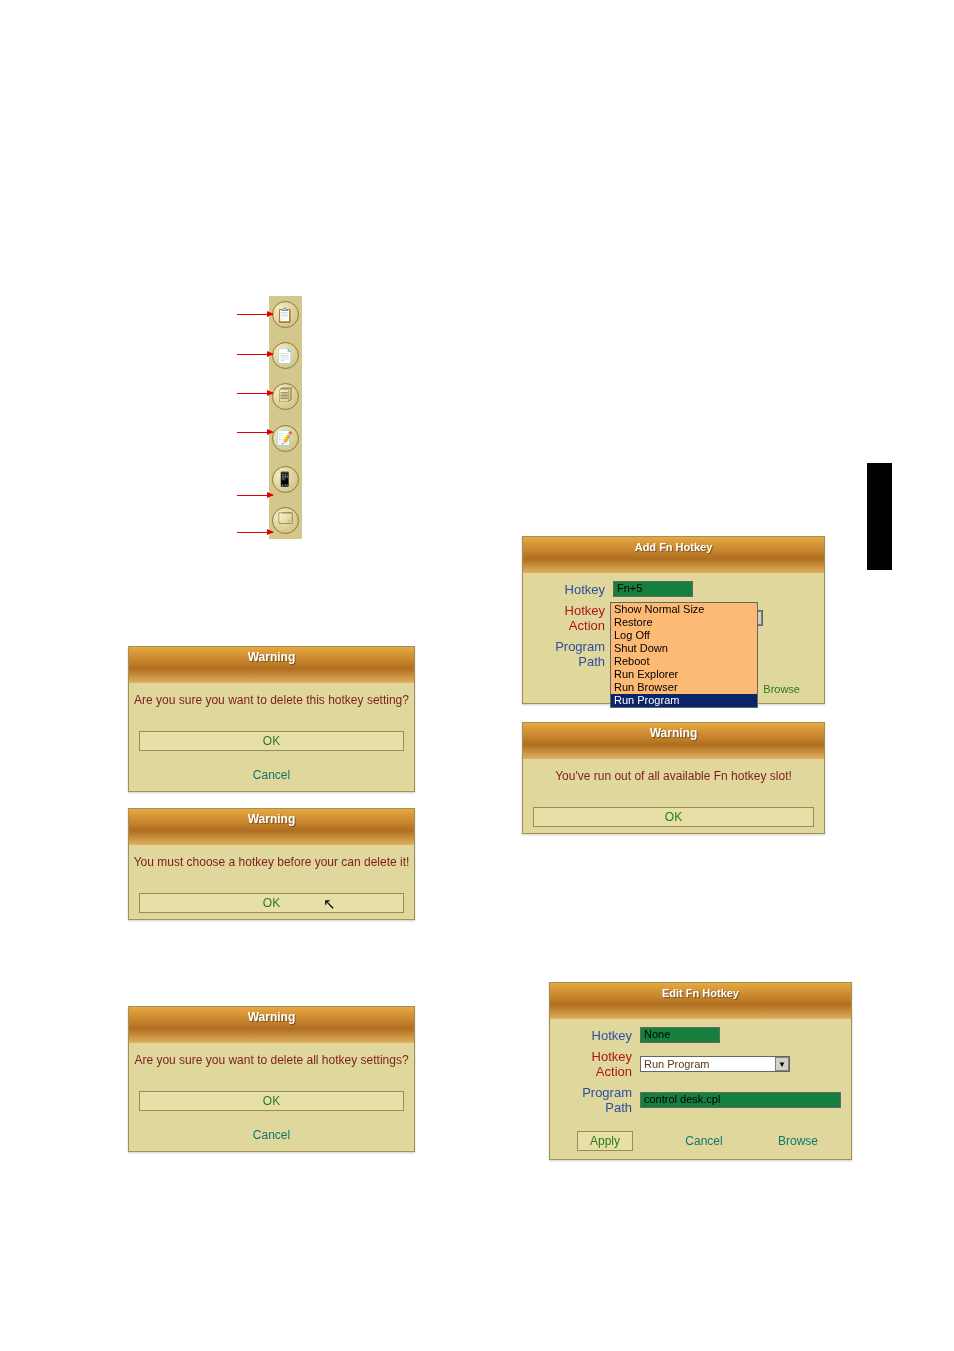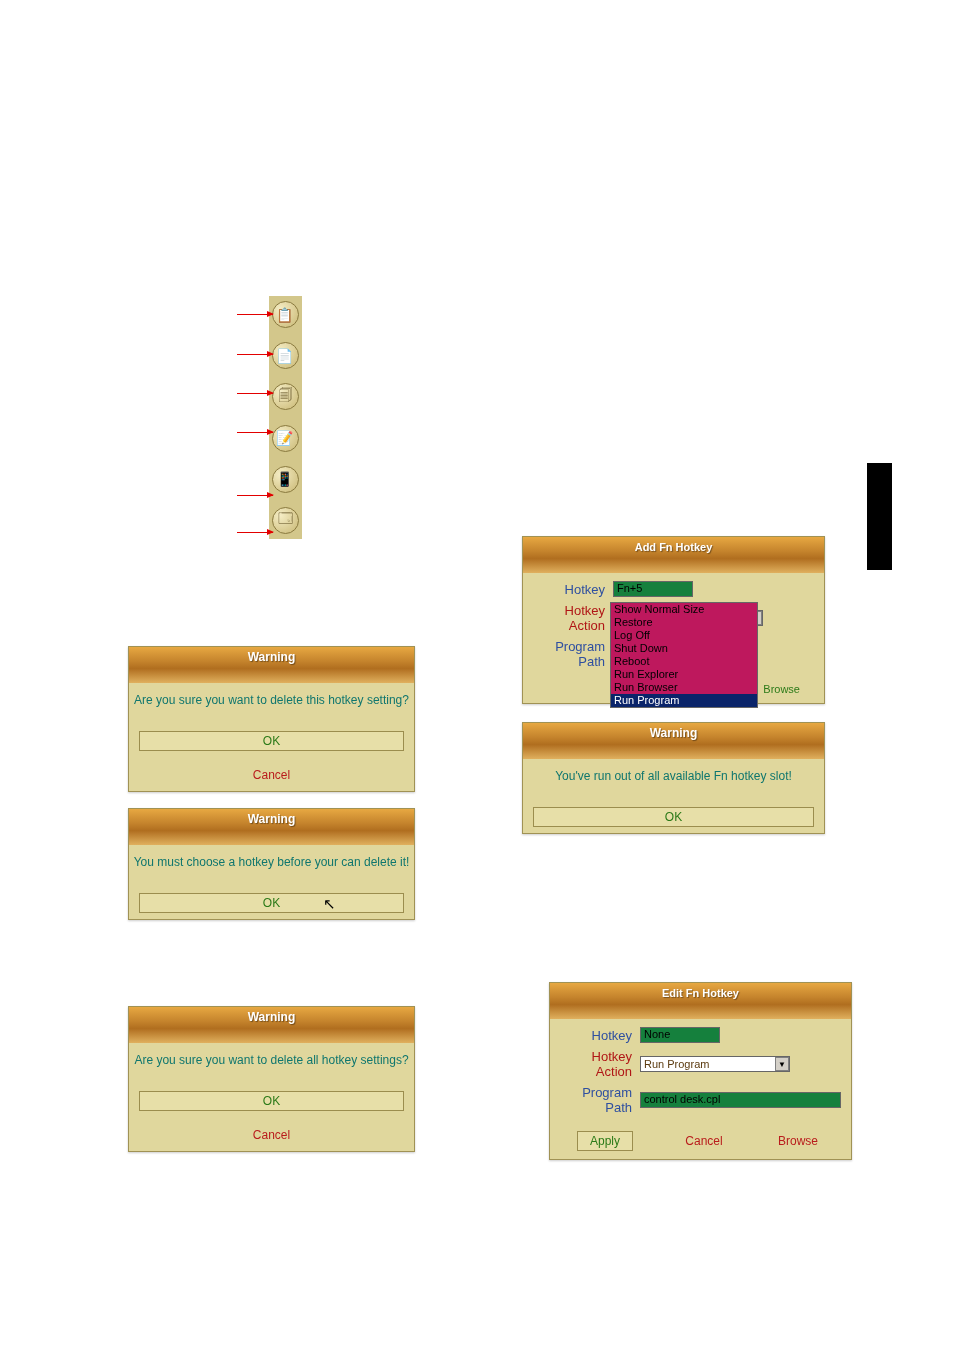--- a/index.html
+++ b/index.html
@@ -88,21 +88,21 @@
   .dlg.edit .titlebar { font-size: 11px; }
   .dlg .body {
     padding: 8px 10px;
     font-size: 12px;
     color: #5b3a0f;
   }
   .warn-text {
     text-align: center;
     padding: 10px 4px 24px 4px;
     font-size: 12px;
-    color: #0f766e;
+    color: #7f1d1d;
   }
   .btn-row {
     display: flex;
     justify-content: flex-end;
     gap: 14px;
     padding: 0 10px 6px 10px;
     flex-direction: column;
   }
   .btn-row.center { justify-content: center; }
   .btn {
@@ -111,21 +111,21 @@
     padding: 0 12px;
     background: #e7dfa8;
     border: 1px solid #9b8d4e;
     color: #2c7a18;
     font-size: 12px;
     display: inline-flex;
     align-items: center;
     justify-content: center;
   }
   .link-btn {
-    color: #b91c1c;
+    color: #0f766e;
     font-size: 12px;
     height: 20px;
     display: inline-flex;
     align-items: center;
     justify-content: center;
     min-width: 46px;
   }
   .cursor-arrow {
     position: absolute;
     width: 14px; height: 18px;
@@ -170,21 +170,21 @@
     right: 0; top: 0;
     width: 14px; height: 14px;
     background: #d4d0c8;
     border: 1px solid #808080;
     display: flex; align-items: center; justify-content: center;
     font-size: 8px;
     color: #000;
   }
   .dd-list {
     position: absolute;
-    background: #be185d;
+    background: #fdba74;
     border: 1px solid #666;
     font-size: 11px;
     z-index: 10;
   }
   .dd-item {
     padding: 0 3px;
     height: 13px;
     line-height: 13px;
     white-space: nowrap;
   }

